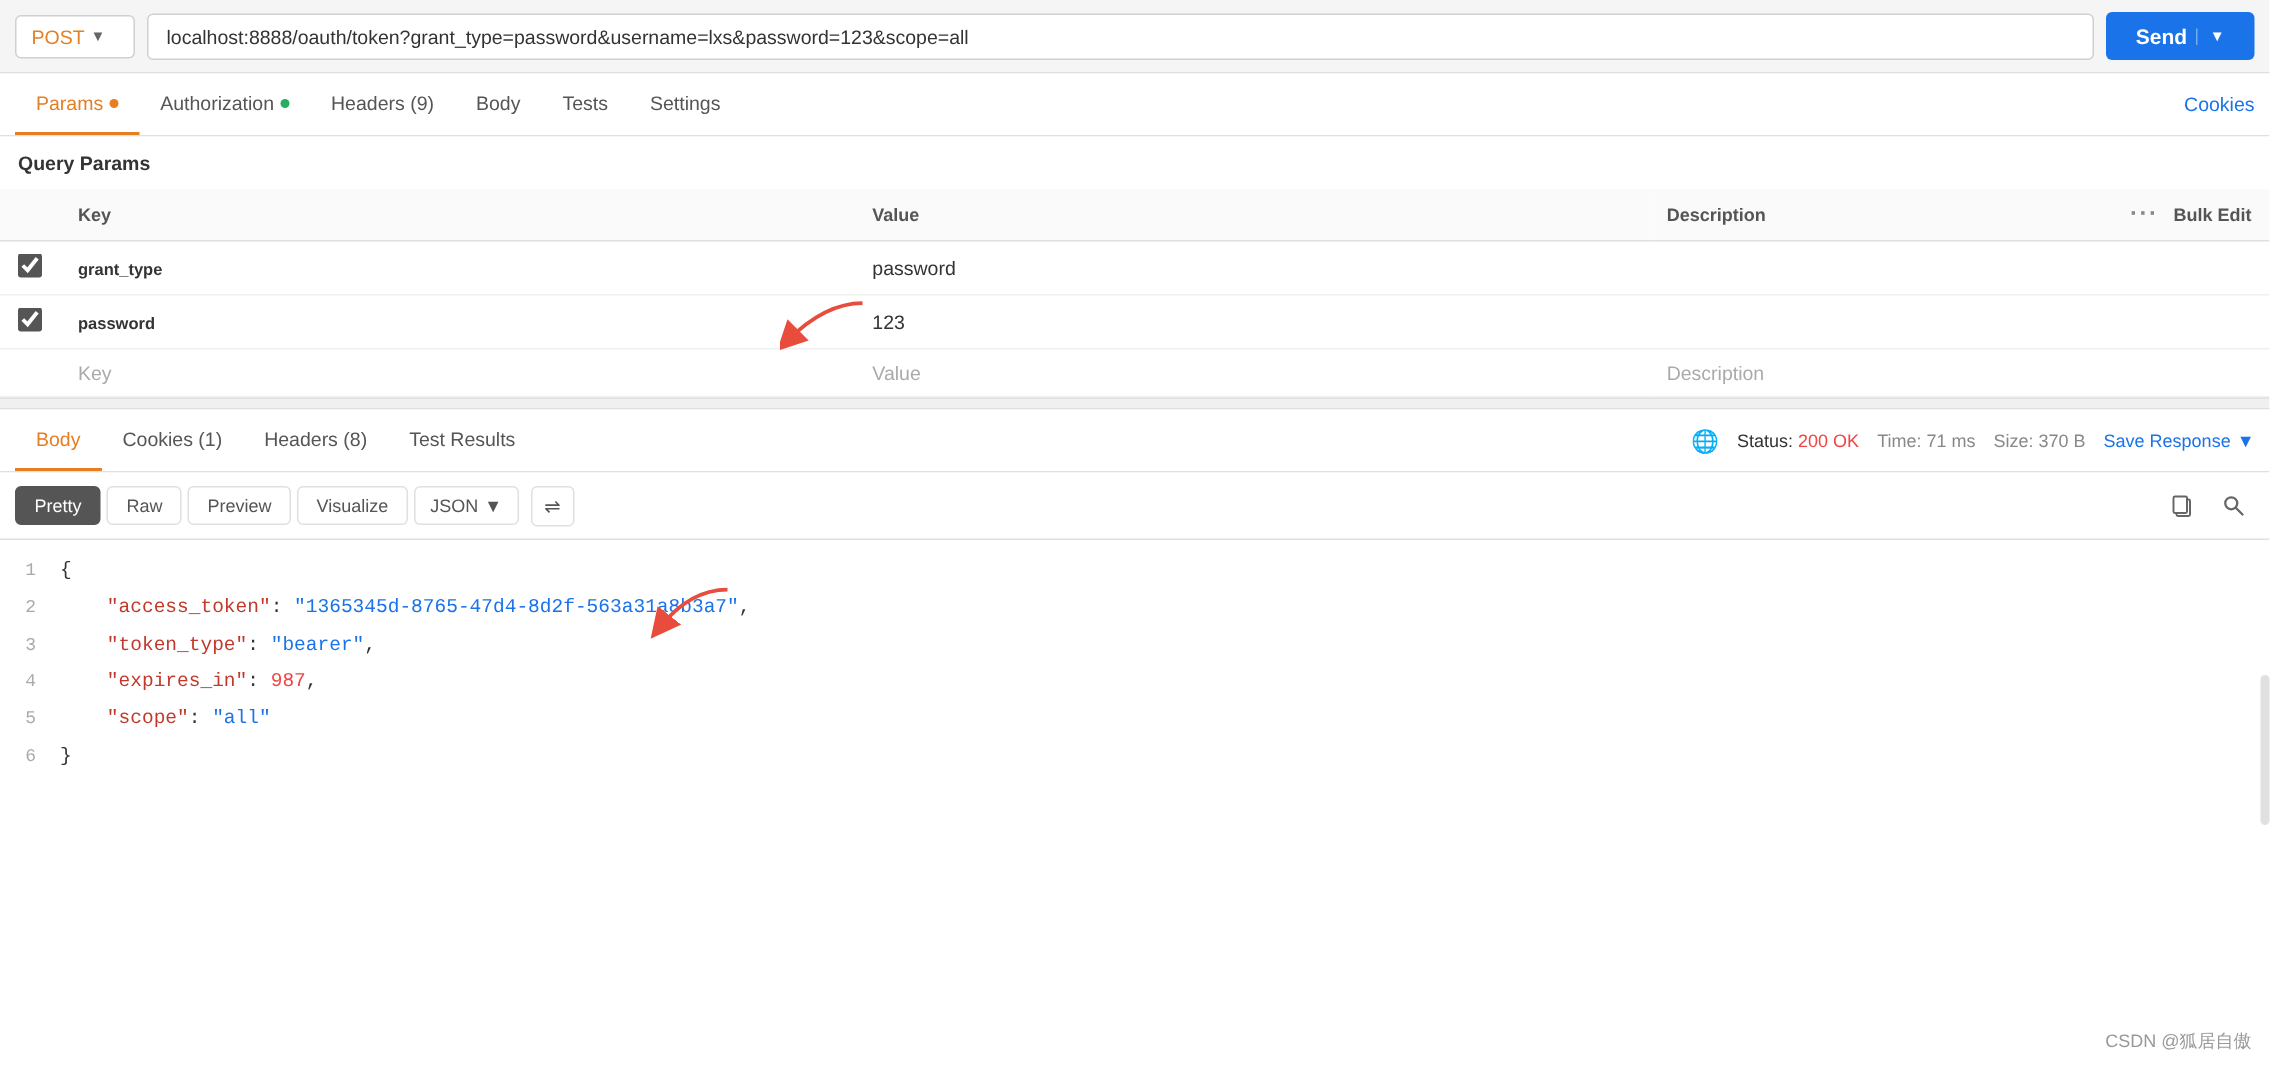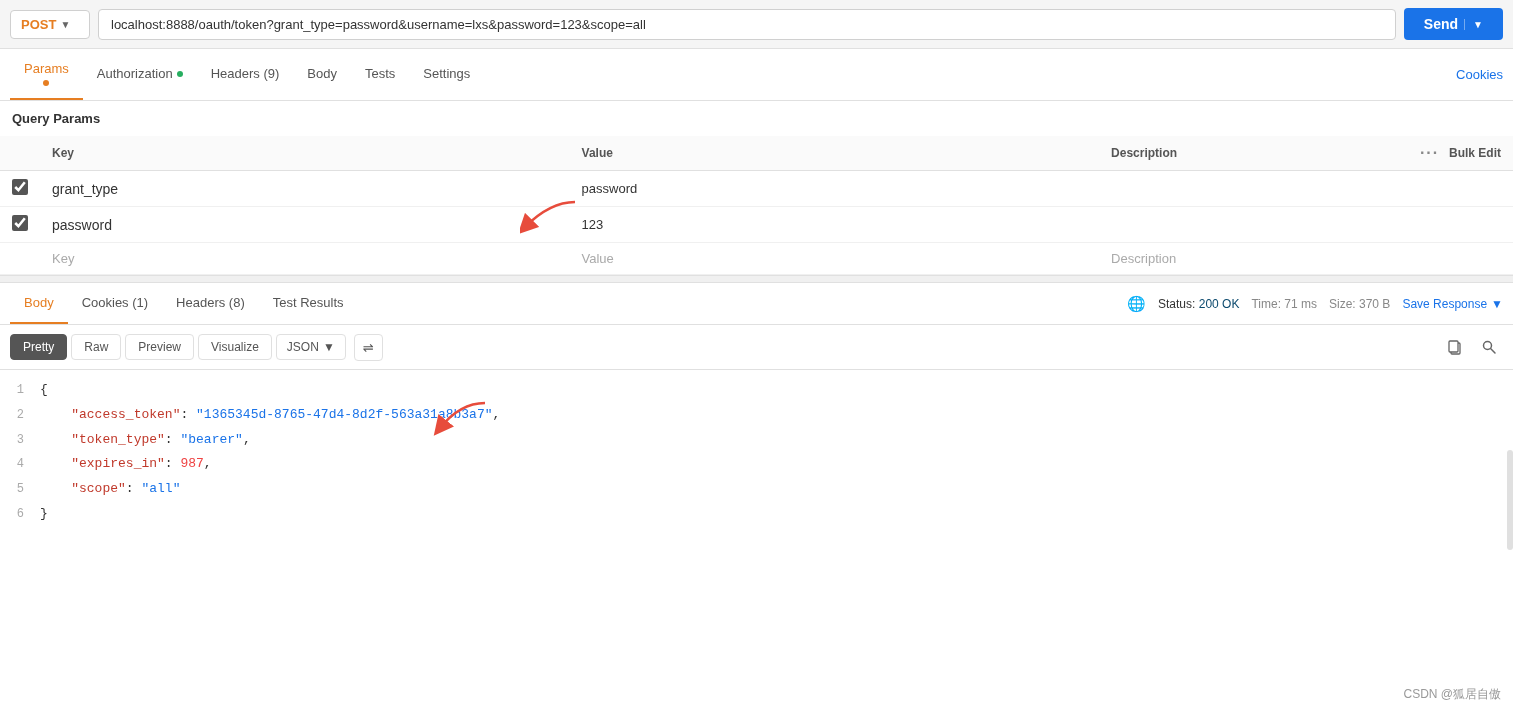--- a/index.html
+++ b/index.html
@@ -8,21 +8,21 @@
     
     .url-bar {
       display: flex; align-items: center; gap: 8px;
       padding: 8px 10px;
       background: #f5f5f5;
       border-bottom: 1px solid #e0e0e0;
     }
     .method-select {
       display: flex; align-items: center; gap: 4px;
       background: #fff; border: 1px solid #d0d0d0; border-radius: 4px;
-      padding: 6px 10px; cursor: pointer; font-weight: 700; font-size: 13px;
+      padding: 6px 10px; cursor: pointer; font-weight: 400; font-size: 13px;
       color: #e67e22; min-width: 80px;
     }
     .method-select .chevron { color: #666; font-size: 10px; }
     .url-input {
       flex: 1; border: 1px solid #d0d0d0; border-radius: 4px;
       padding: 7px 12px; font-size: 13px; background: #fff; color: #333;
       outline: none;
     }
     .send-btn {
       background: #1a73e8; color: #fff; border: none; border-radius: 4px;
@@ -36,21 +36,21 @@
       display: flex; align-items: center;
       padding: 0 10px;
       border-bottom: 1px solid #e0e0e0;
       background: #fff;
     }
     .tab-item {
       padding: 12px 14px; cursor: pointer; font-size: 13px; color: #555;
       border-bottom: 2px solid transparent; display: flex; align-items: center; gap: 4px;
       white-space: nowrap;
     }
-    .tab-item.active { color: #e67e22; border-bottom-color: #e67e22; font-weight: 500; flex-direction: column; }
+    .tab-item.active { color: #e67e22; border-bottom-color: #e67e22; font-weight: 500; }
     .tab-dot { width: 6px; height: 6px; border-radius: 50%; display: inline-block; }
     .tab-dot.orange { background: #e67e22; }
     .tab-dot.green { background: #27ae60; }
     .tabs-row .cookies-link { margin-left: auto; color: #1a73e8; cursor: pointer; font-size: 13px; }
 
     
     .section-label {
       padding: 10px 12px; font-weight: 600; font-size: 13px; color: #333;
       background: #fff;
     }
@@ -61,21 +61,21 @@
       text-align: left; padding: 8px 12px; font-size: 12px; font-weight: 600;
       color: #555; border-bottom: 1px solid #e0e0e0; background: #fafafa;
     }
     .params-table td {
       padding: 8px 12px; border-bottom: 1px solid #f0f0f0; vertical-align: middle;
     }
     .params-table .checkbox-cell { width: 36px; text-align: center; }
     .params-table .key-cell { width: 35%; }
     .params-table .value-cell { width: 35%; }
     .params-table .desc-cell { }
-    .key-text { color: #333; font-size: 14px; }
+    .key-text { color: #333; font-size: 11px; font-weight: bold; }
     .value-text { color: #333; font-size: 13px; }
     .placeholder-text { color: #aaa; font-size: 13px; }
 
     
     .cb { width: 16px; height: 16px; accent-color: #555; cursor: pointer; }
 
     .bulk-edit-area { display: flex; align-items: center; gap: 8px; }
     .more-icon { color: #888; font-size: 16px; letter-spacing: 1px; }
 
     
@@ -90,21 +90,21 @@
     }
     .response-tab {
       padding: 12px 14px; cursor: pointer; font-size: 13px; color: #555;
       border-bottom: 2px solid transparent;
     }
     .response-tab.active { color: #e67e22; border-bottom-color: #e67e22; font-weight: 500; }
 
     .response-meta {
       margin-left: auto; display: flex; align-items: center; gap: 12px; font-size: 12px;
     }
-    .status-200 { color: #0c4a6e; }
+    .status-200 { color: #ef4444; }
     .time-val { color: #888; }
     .size-val { color: #888; }
     .save-response { color: #1a73e8; cursor: pointer; display: flex; align-items: center; gap: 4px; }
 
     
     .format-tabs-row {
       display: flex; align-items: center; padding: 8px 10px; gap: 4px;
       border-bottom: 1px solid #e0e0e0; background: #fff;
     }
     .fmt-btn {

